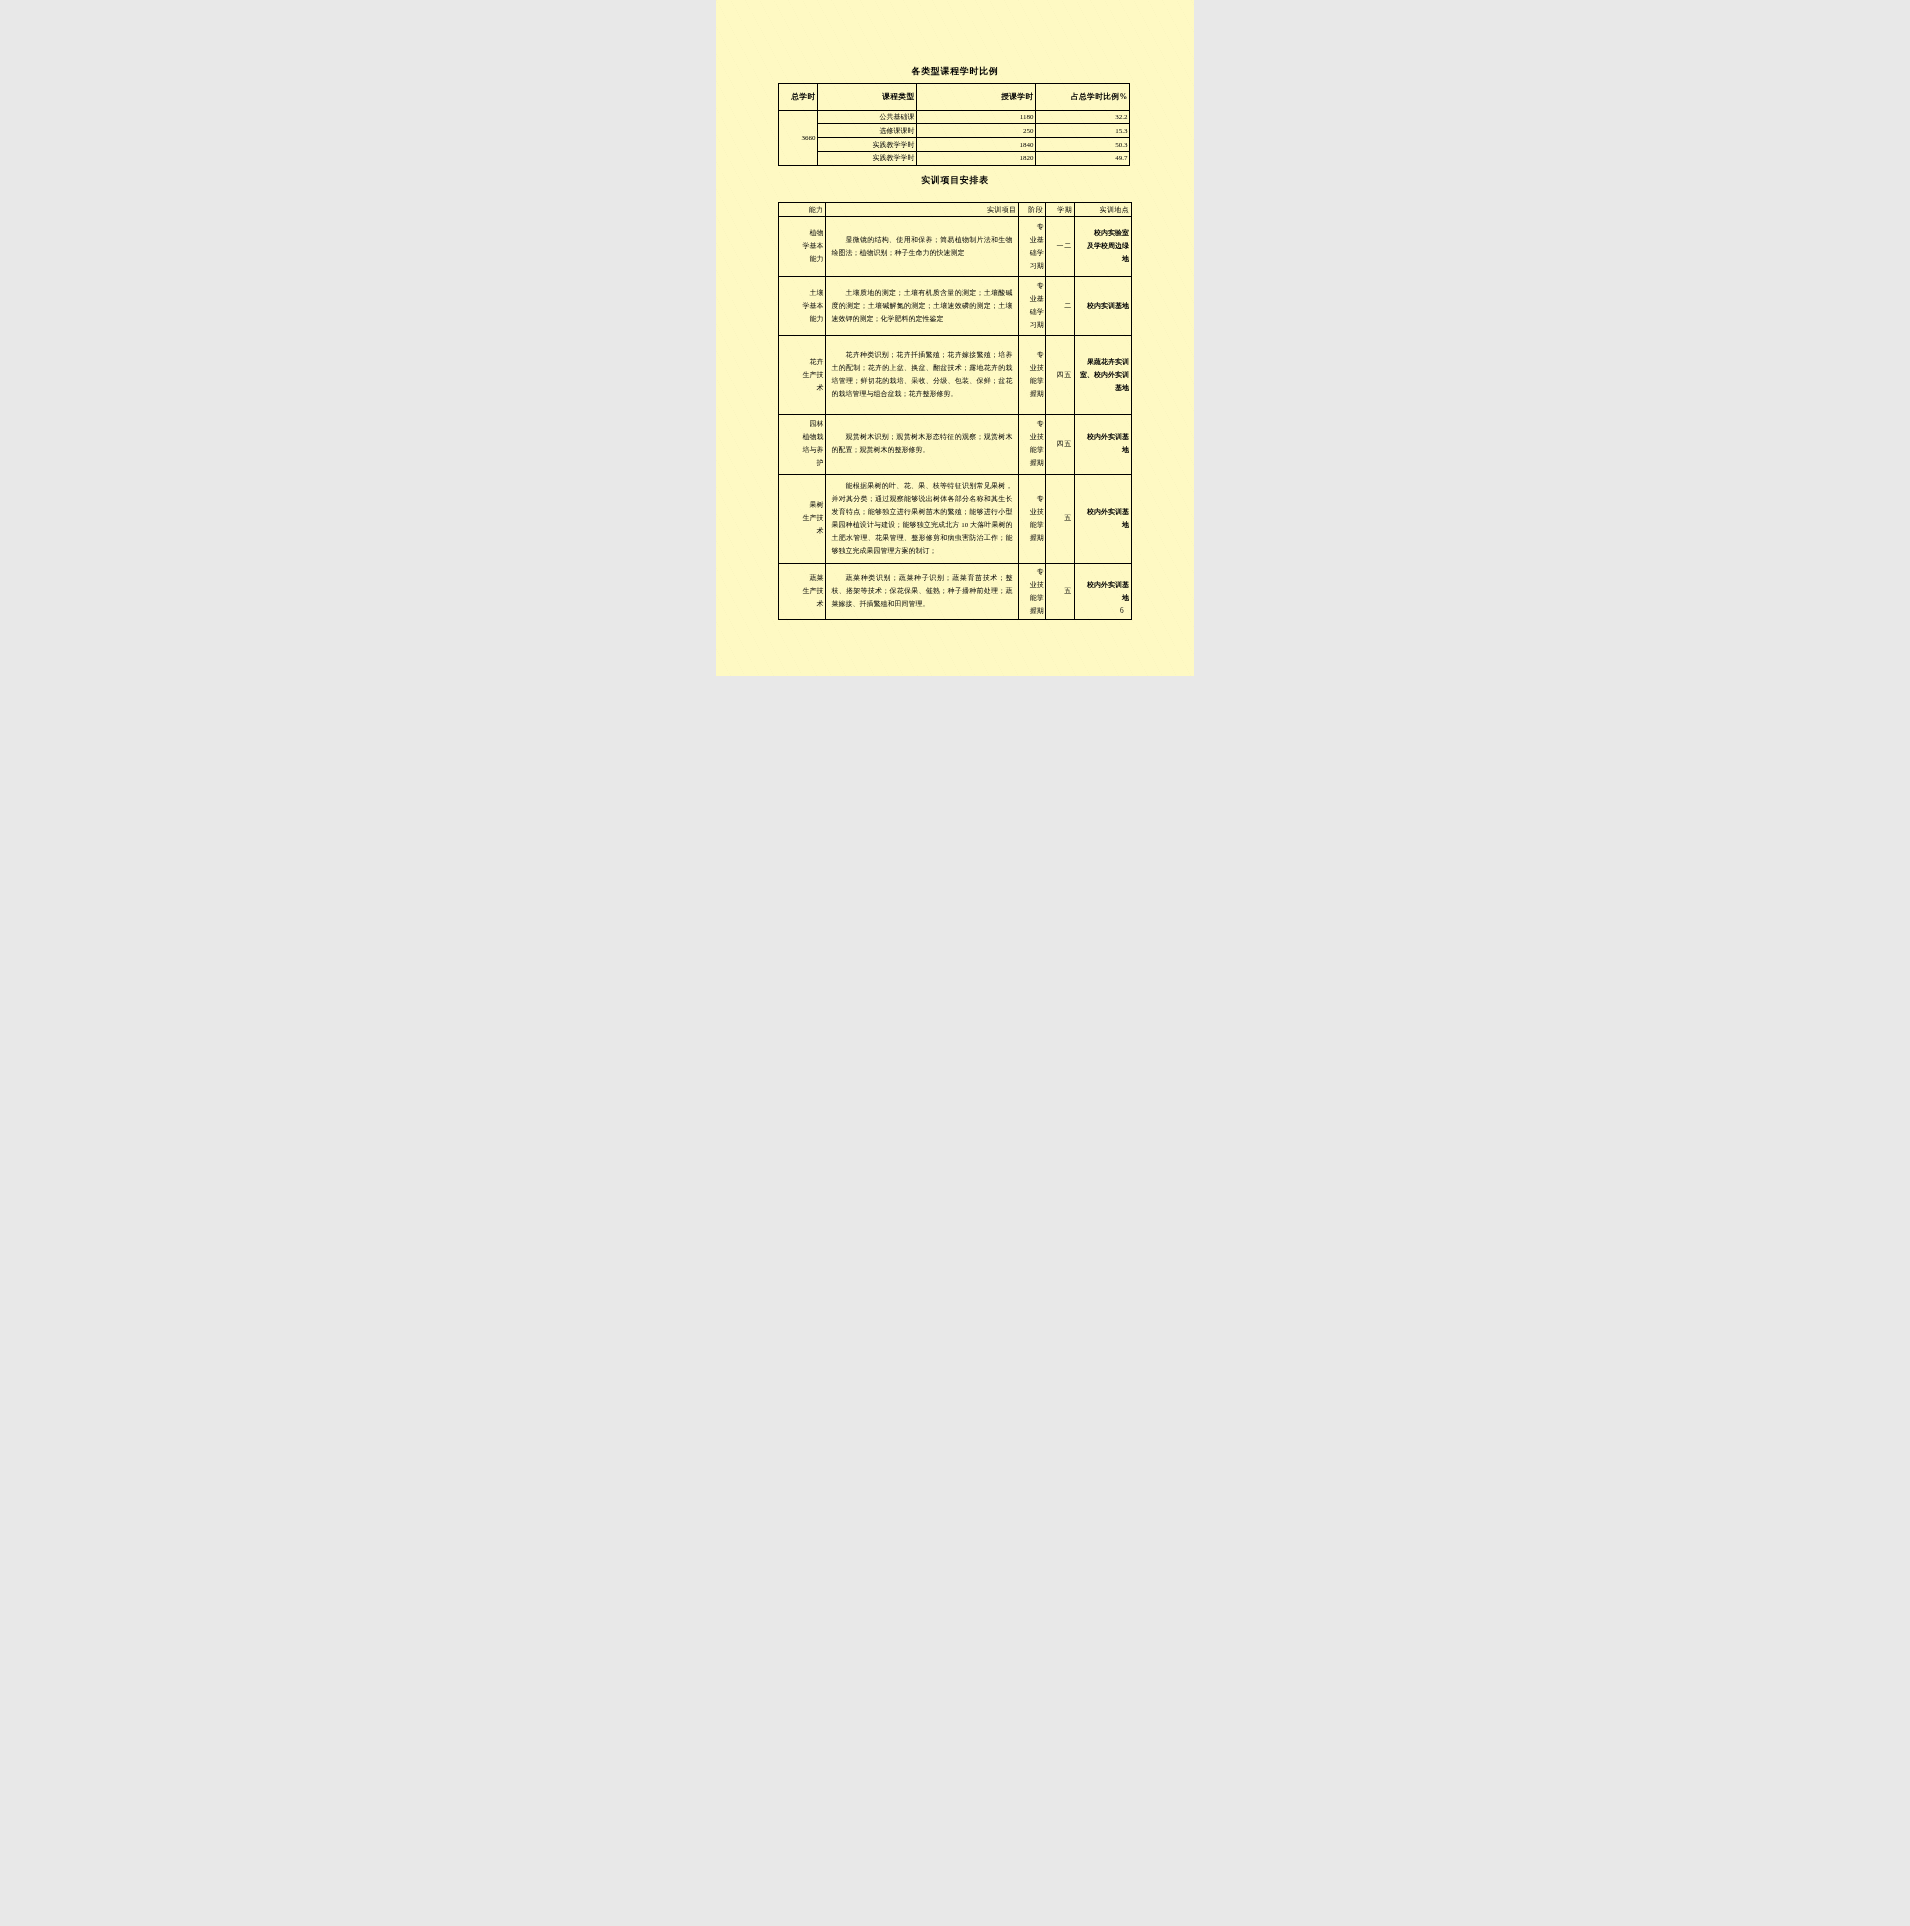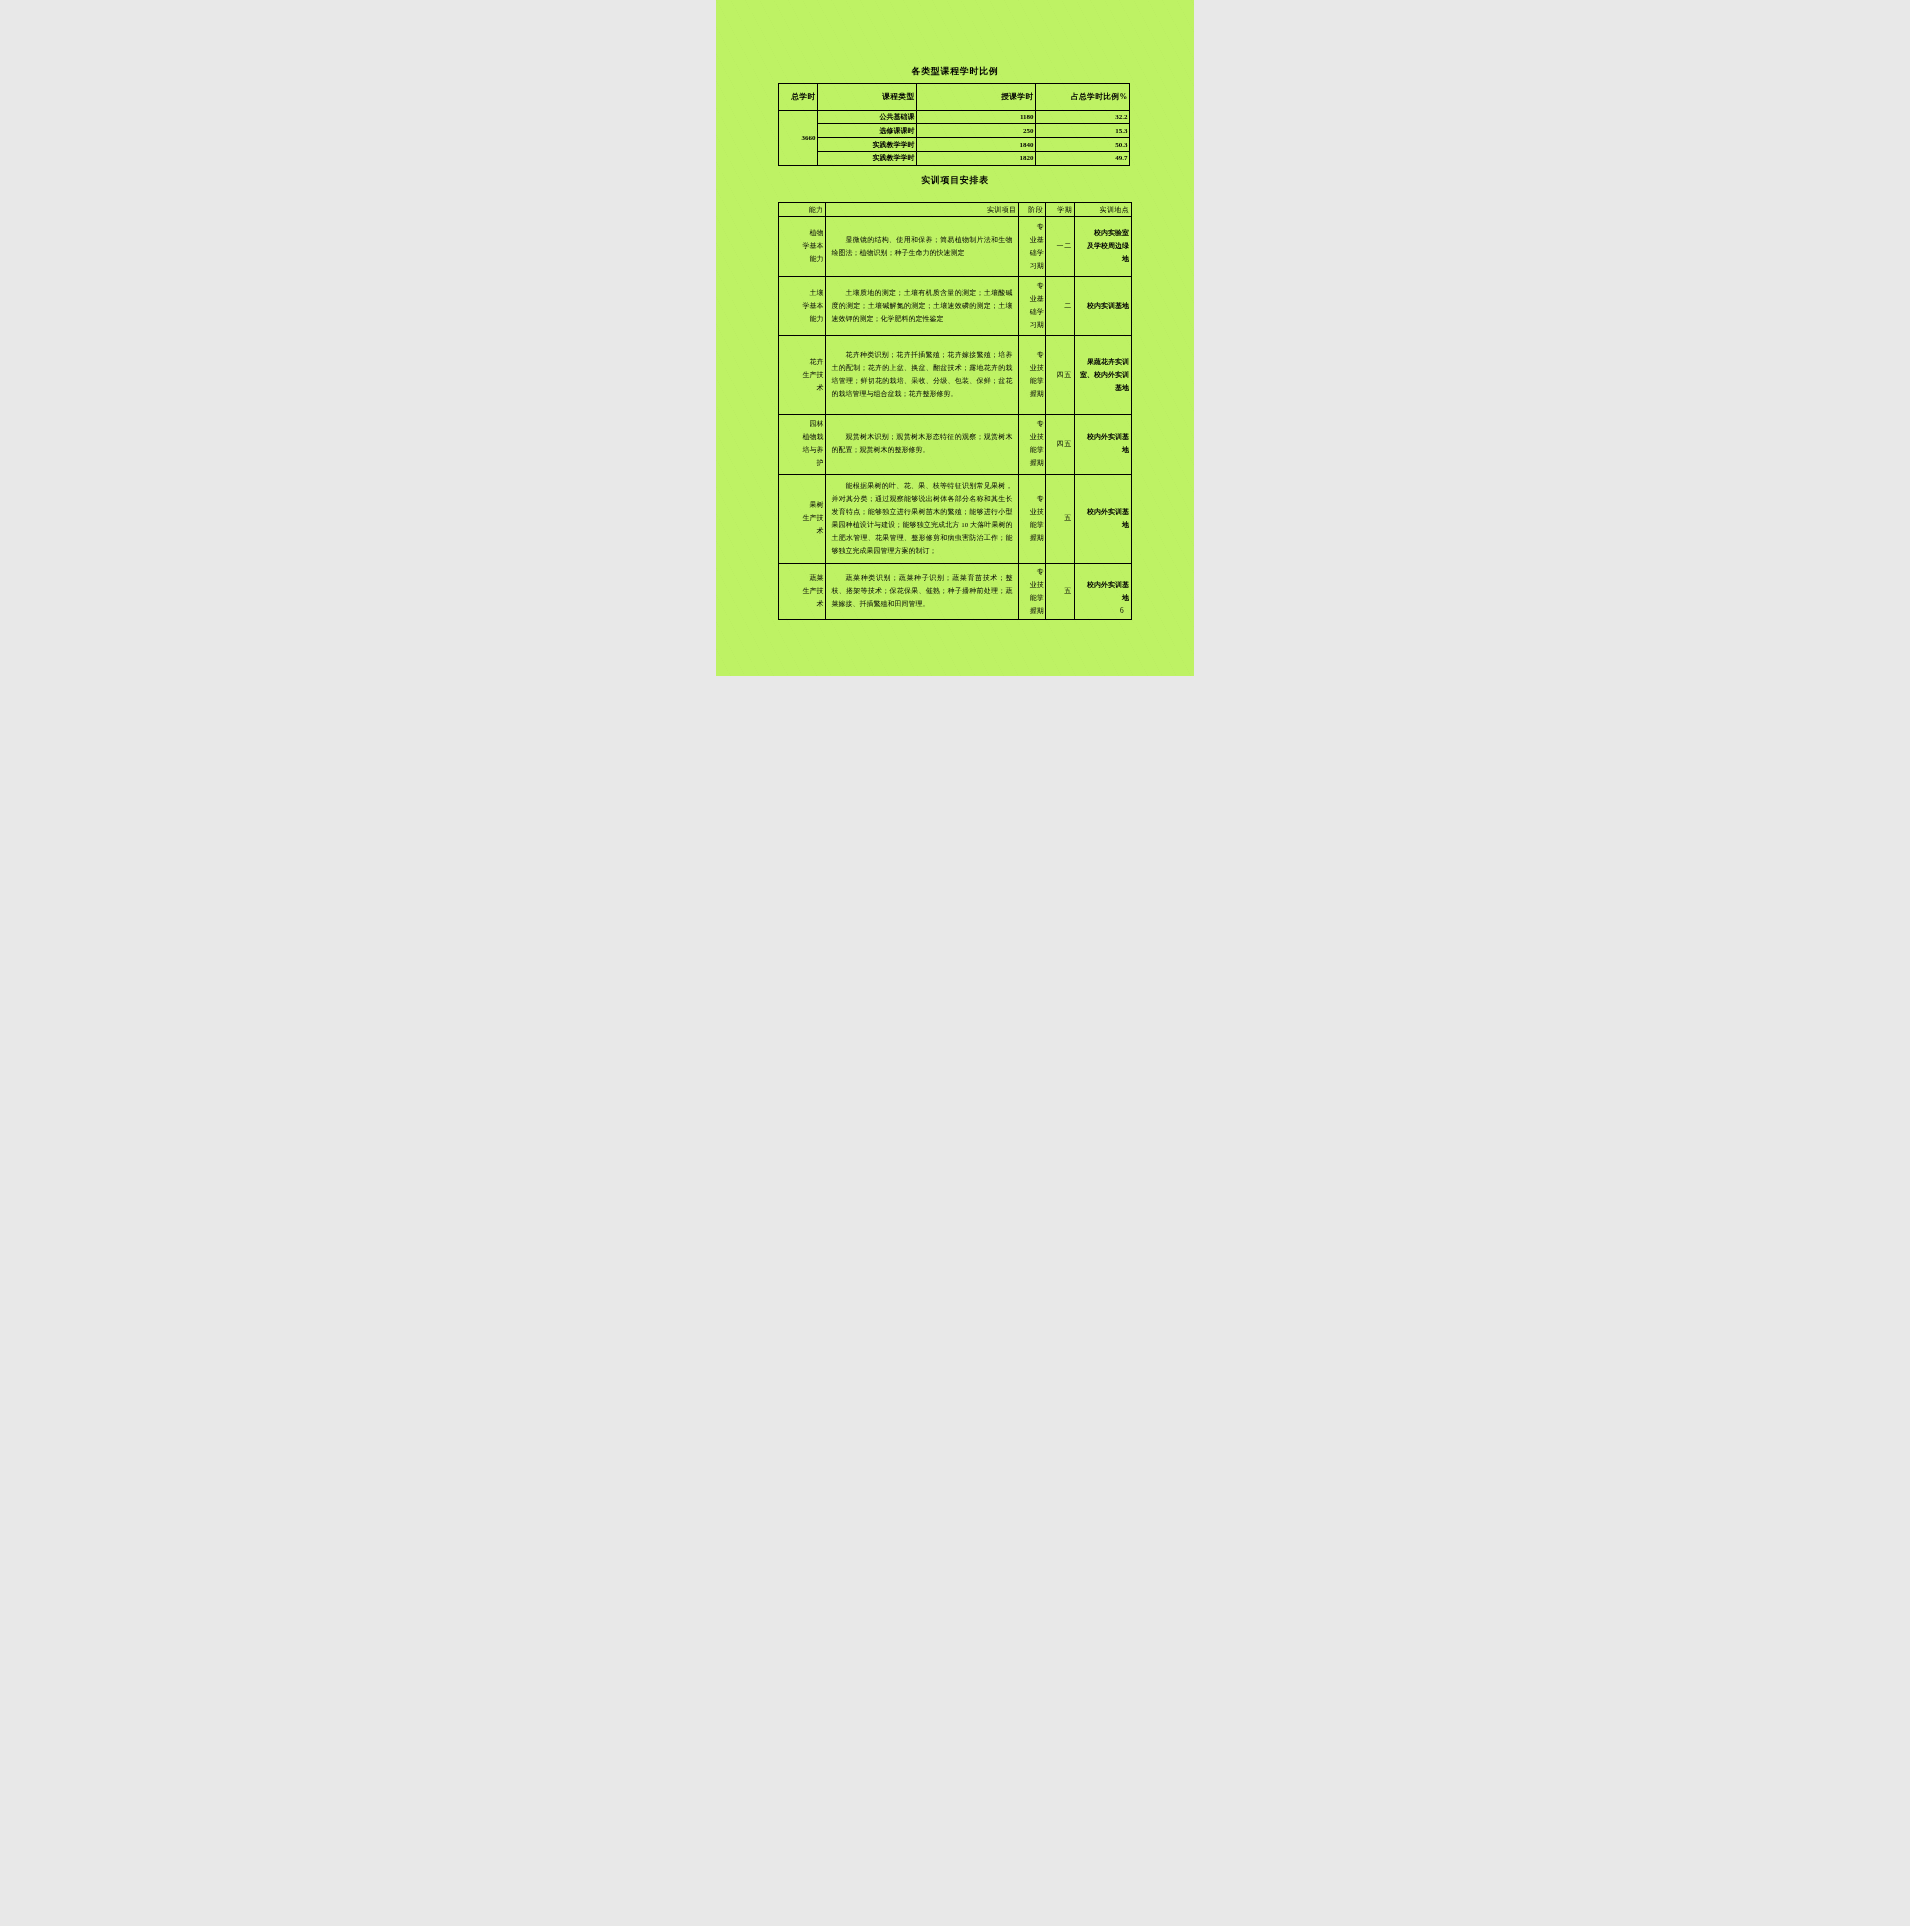--- a/index.html
+++ b/index.html
@@ -1,20 +1,20 @@
 <!DOCTYPE html>
 <html style="font-size:6.2px"><head>
 <meta charset="utf-8">
 <style>
   html,body{margin:0;padding:0;background:#e8e8e8;}
   .sheet{
     position:relative;
     width:478px;height:676px;
     margin:0 auto;
-    background:#bef264;
+    background:#fef9c3;
     font-family:"Liberation Serif","DejaVu Serif",serif;
     color:#000;
     overflow:hidden;
   }
   
   .sheet::before{
     content:"";position:absolute;inset:0;pointer-events:none;
     background-image:
       repeating-linear-gradient(0deg, rgba(0,0,0,0.05) 0 0.4px, transparent 0.4px 8px),
       repeating-linear-gradient(62deg, rgba(0,0,0,0.04) 0 0.4px, transparent 0.4px 12.7px);
@@ -46,21 +46,21 @@
     border-bottom:1px solid #000;
     text-align:right;
     vertical-align:middle;
     font-weight:normal;
     font-size:7px;
     padding:0.8px 1.5px;
     overflow:hidden;
   }
   table{border:1.3px solid #000;}
   .tbl-1 th{height:24px;font-size:7.7px;font-weight:bold;letter-spacing:0.4px;}
-  .tbl-1 td{height:11.2px;font-weight:bold;}
+  .tbl-1 td{height:11.2px;}
   .tbl-2 th{height:11.2px;letter-spacing:0.4px;}
   .tbl-2 td{line-height:13px;}
   .col-multiline{white-space:pre-line;line-height:13px;}
   .cell-project{
     text-align:justify;
     text-indent:2em;
     padding:2.3px 5.4px;
     line-height:13px;
   }
   .cell-stage{white-space:pre-line;line-height:12px;padding:0.8px 0.8px;}

